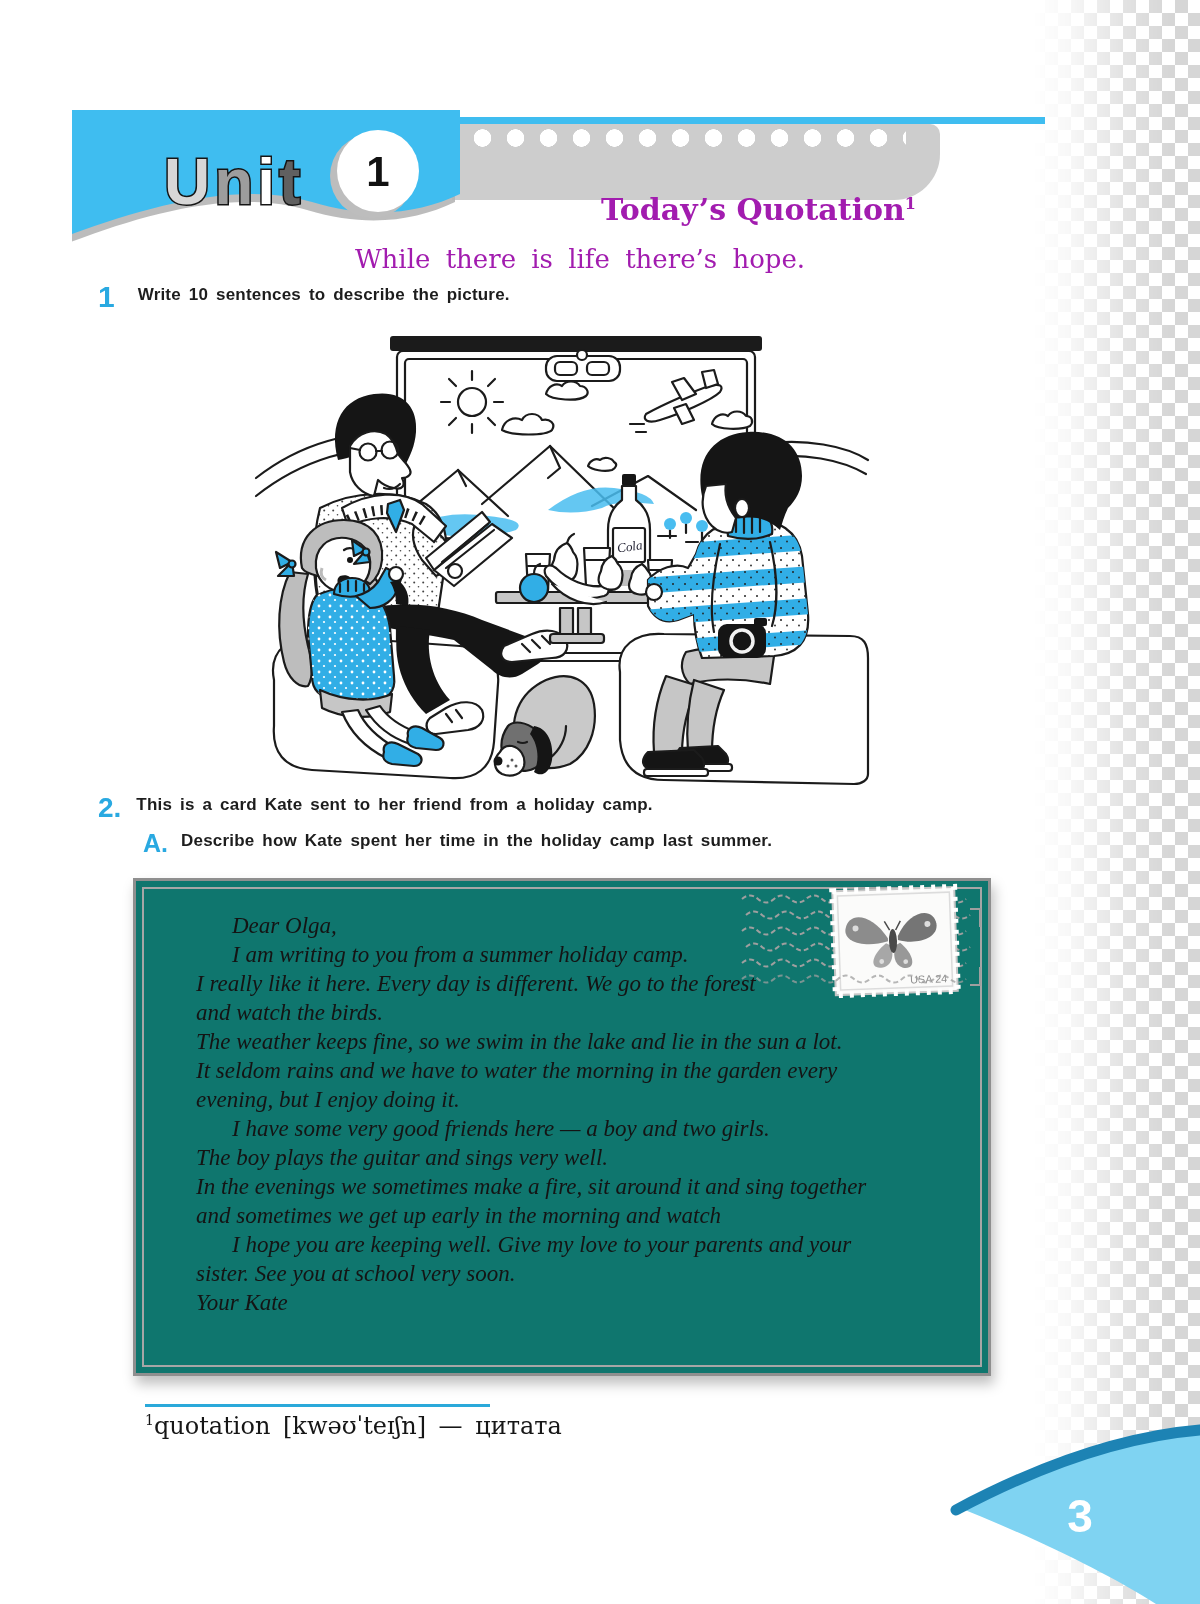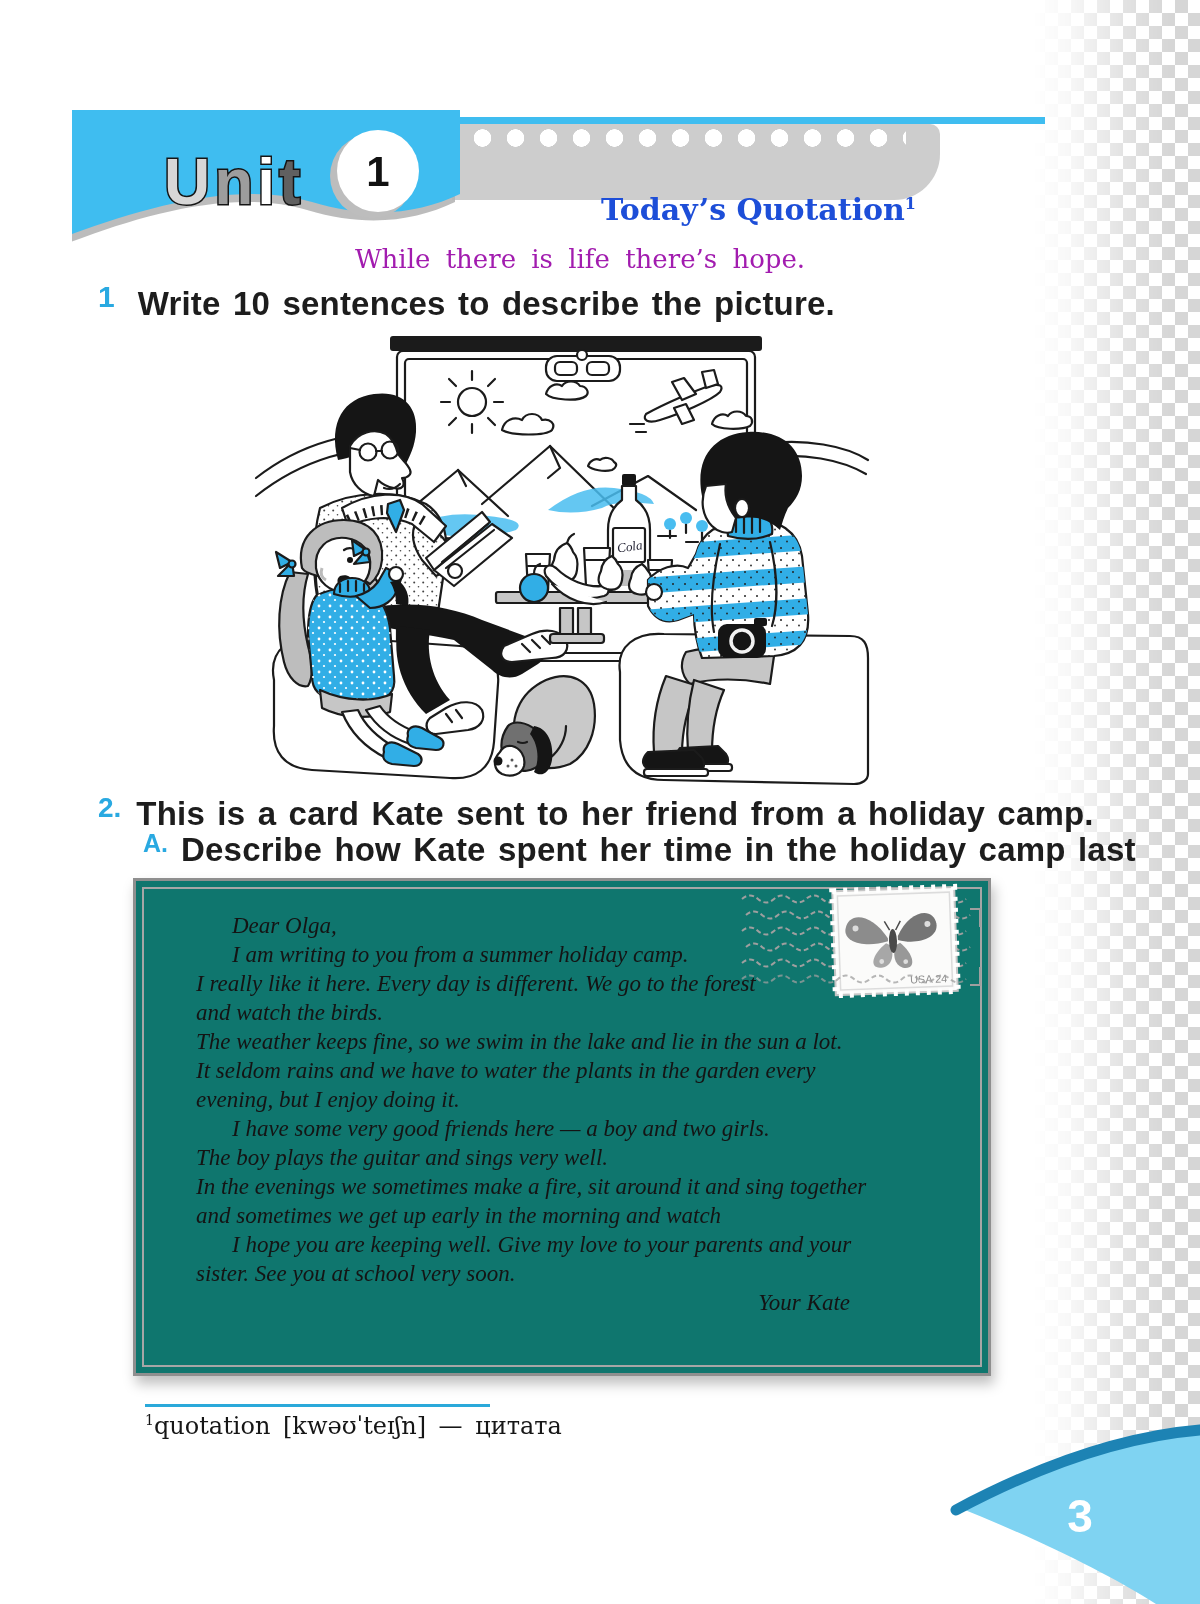--- a/index.html
+++ b/index.html
@@ -16,47 +16,47 @@
             mask-image:linear-gradient(to right,rgba(0,0,0,0) 0,rgba(0,0,0,.18) 22%,rgba(0,0,0,.7) 55%,#000 82%);}
 
   .hdr-svg{position:absolute;left:72px;top:110px;}
   .blue-line{position:absolute;left:452px;top:117px;width:593px;height:7px;background:#3fbdf0;}
   .gray-bar{position:absolute;left:452px;top:124px;width:488px;height:76px;background:#cdcdcd;border-radius:0 10px 46px 0;}
   .gray-bar .dots{position:absolute;left:14px;top:2px;width:440px;height:24px;
     background-image:radial-gradient(circle,#fff 8.5px,rgba(255,255,255,0) 9px);
     background-size:33px 24px;background-repeat:repeat-x;}
 
   .tq{position:absolute;left:0;top:192px;width:916px;text-align:right;
-      font-family:"DejaVu Serif",serif;font-weight:600;font-size:30px;color:#1d4ed8;}
+      font-family:"DejaVu Serif",serif;font-weight:600;font-size:30px;color:#a21caf;}
   .tq sup{font-size:16px;}
   .quote{position:absolute;left:20px;top:244px;width:1120px;text-align:center;
       font-family:"DejaVu Serif",serif;font-size:26px;color:#a21caf;word-spacing:7px;}
 
   .ex-row{position:absolute;display:flex;}
   .num{color:#29a9e1;font-weight:bold;}
   .ex1{left:98px;top:282px;gap:23px;}
   .ex1 .num{font-size:30px;line-height:1;}
   .ex2{left:98px;top:794px;gap:15px;}
   .ex2 .num{font-size:28px;line-height:1;}
   .ex2b{left:143px;top:830px;gap:13px;}
   .ex2b .num{font-size:25px;line-height:1.1;}
-  .ex-txt{font-weight:bold;font-size:33px;letter-spacing:.2px;word-spacing:3px;padding-top:3px;color:#1d1d1d;}
+  .ex-txt{font-weight:bold;font-size:17px;letter-spacing:.2px;word-spacing:3px;padding-top:3px;color:#1d1d1d;}
   .ex2b .ex-txt,.ex2 .ex-txt{padding-top:1px;}
 
   .illu{position:absolute;left:250px;top:328px;width:620px;height:460px;}
   svg text{font-family:"Liberation Sans",sans-serif;}
 
   .card{position:absolute;left:133px;top:878px;width:852px;height:492px;background:#0f766e;
         border:3px solid #8f8f8f;box-shadow:3px 8px 12px rgba(0,0,0,.25);}
   .card-inner{position:absolute;left:6px;top:6px;right:6px;bottom:6px;border:2px solid #a6a6a6;
         padding:22px 14px 0 52px;box-sizing:border-box;}
   .letter{font-family:"Liberation Serif",serif;font-style:italic;font-size:23px;line-height:29px;color:#141414;}
   .letter-line{white-space:nowrap;}
   .letter-line.ind{padding-left:36px;}
-  .sig{text-align:right;padding-right:116px;white-space:nowrap;}
+  .sig{padding-right:116px;white-space:nowrap;}
   .stamp{position:absolute;top:2px;right:0px;}
 
   .rule{position:absolute;left:145px;top:1404px;width:345px;height:3px;background:#2aa9da;}
   .fnote{position:absolute;left:145px;top:1412px;font-family:"DejaVu Serif",serif;font-size:24px;color:#161616;word-spacing:5px;}
   .fnote sup{font-size:14px;}
 
   .swoosh{position:absolute;right:0;bottom:0;}
 
   
   .s{stroke:#1b1b1b;stroke-width:2.2;stroke-linecap:round;stroke-linejoin:round;}
@@ -314,21 +314,21 @@
 
   <div class="card">
     <div class="card-inner">
       <div class="letter">
         <div>
             <div class="letter-line ind">Dear Olga,</div>
             <div class="letter-line ind">I am writing to you from a summer holiday camp.</div>
             <div class="letter-line">I really like it here. Every day is different. We go to the forest</div>
             <div class="letter-line">and watch the birds.</div>
             <div class="letter-line">The weather keeps fine, so we swim in the lake and lie in the sun a lot.</div>
-            <div class="letter-line">It seldom rains and we have to water the plants in the garden every</div>
+            <div class="letter-line">It seldom rains and we have to water the morning in the garden every</div>
             <div class="letter-line">evening, but I enjoy doing it.</div>
             <div class="letter-line ind">I have some very good friends here — a boy and two girls.</div>
             <div class="letter-line">The boy plays the guitar and sings very well.</div>
             <div class="letter-line">In the evenings we sometimes make a fire, sit around it and sing together</div>
             <div class="letter-line">and sometimes we get up early in the morning and watch</div>
             <div class="letter-line ind">I hope you are keeping well. Give my love to your parents and your</div>
             <div class="letter-line">sister. See you at school very soon.</div>
           </div>
         <div class="letter-line sig">Your Kate</div>
       </div>

